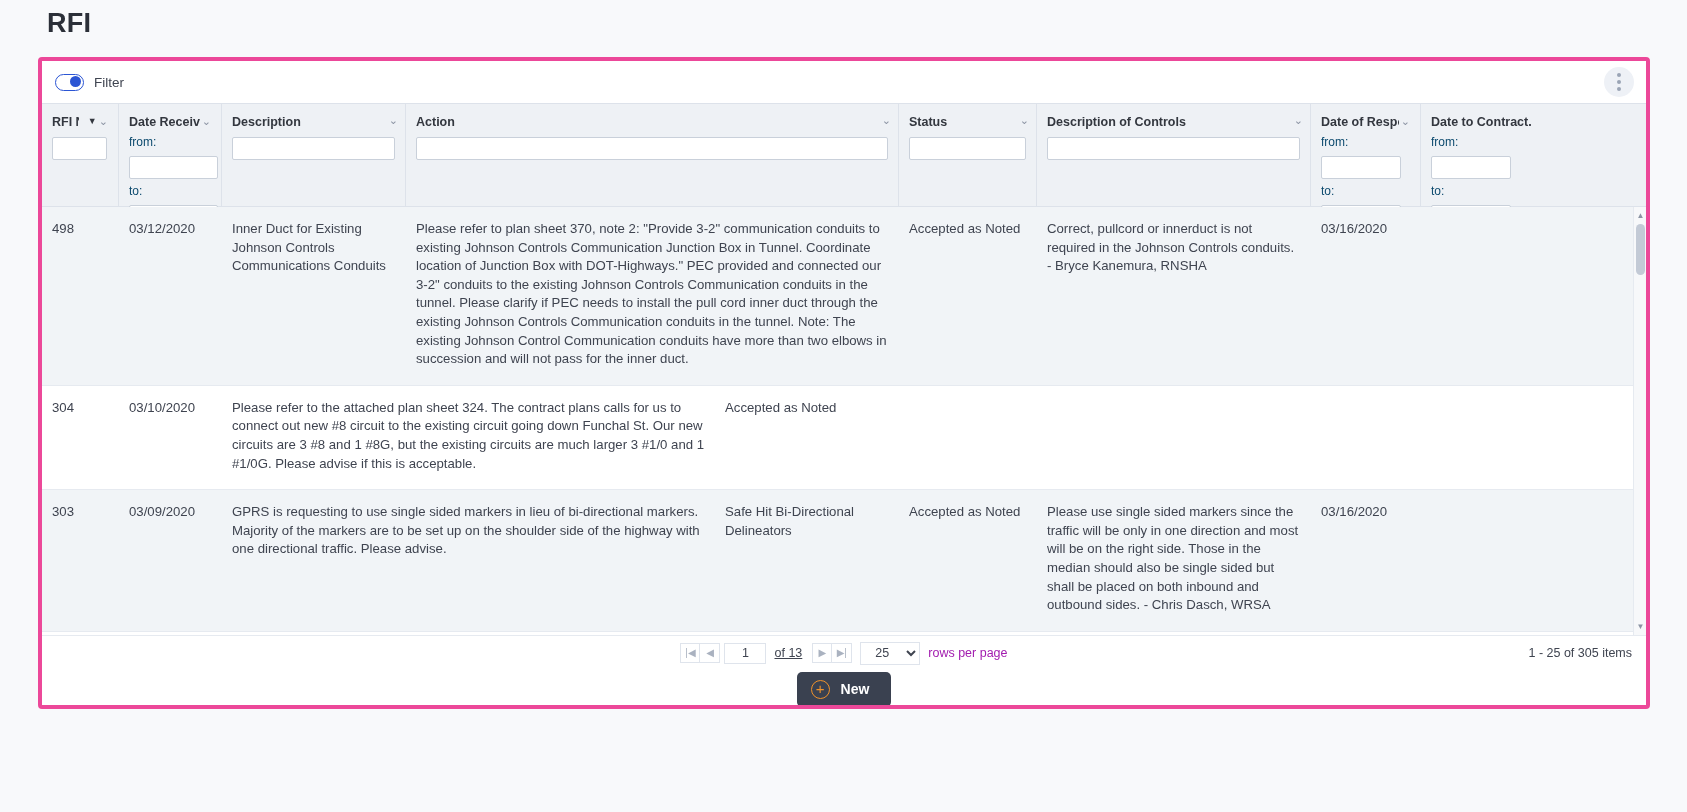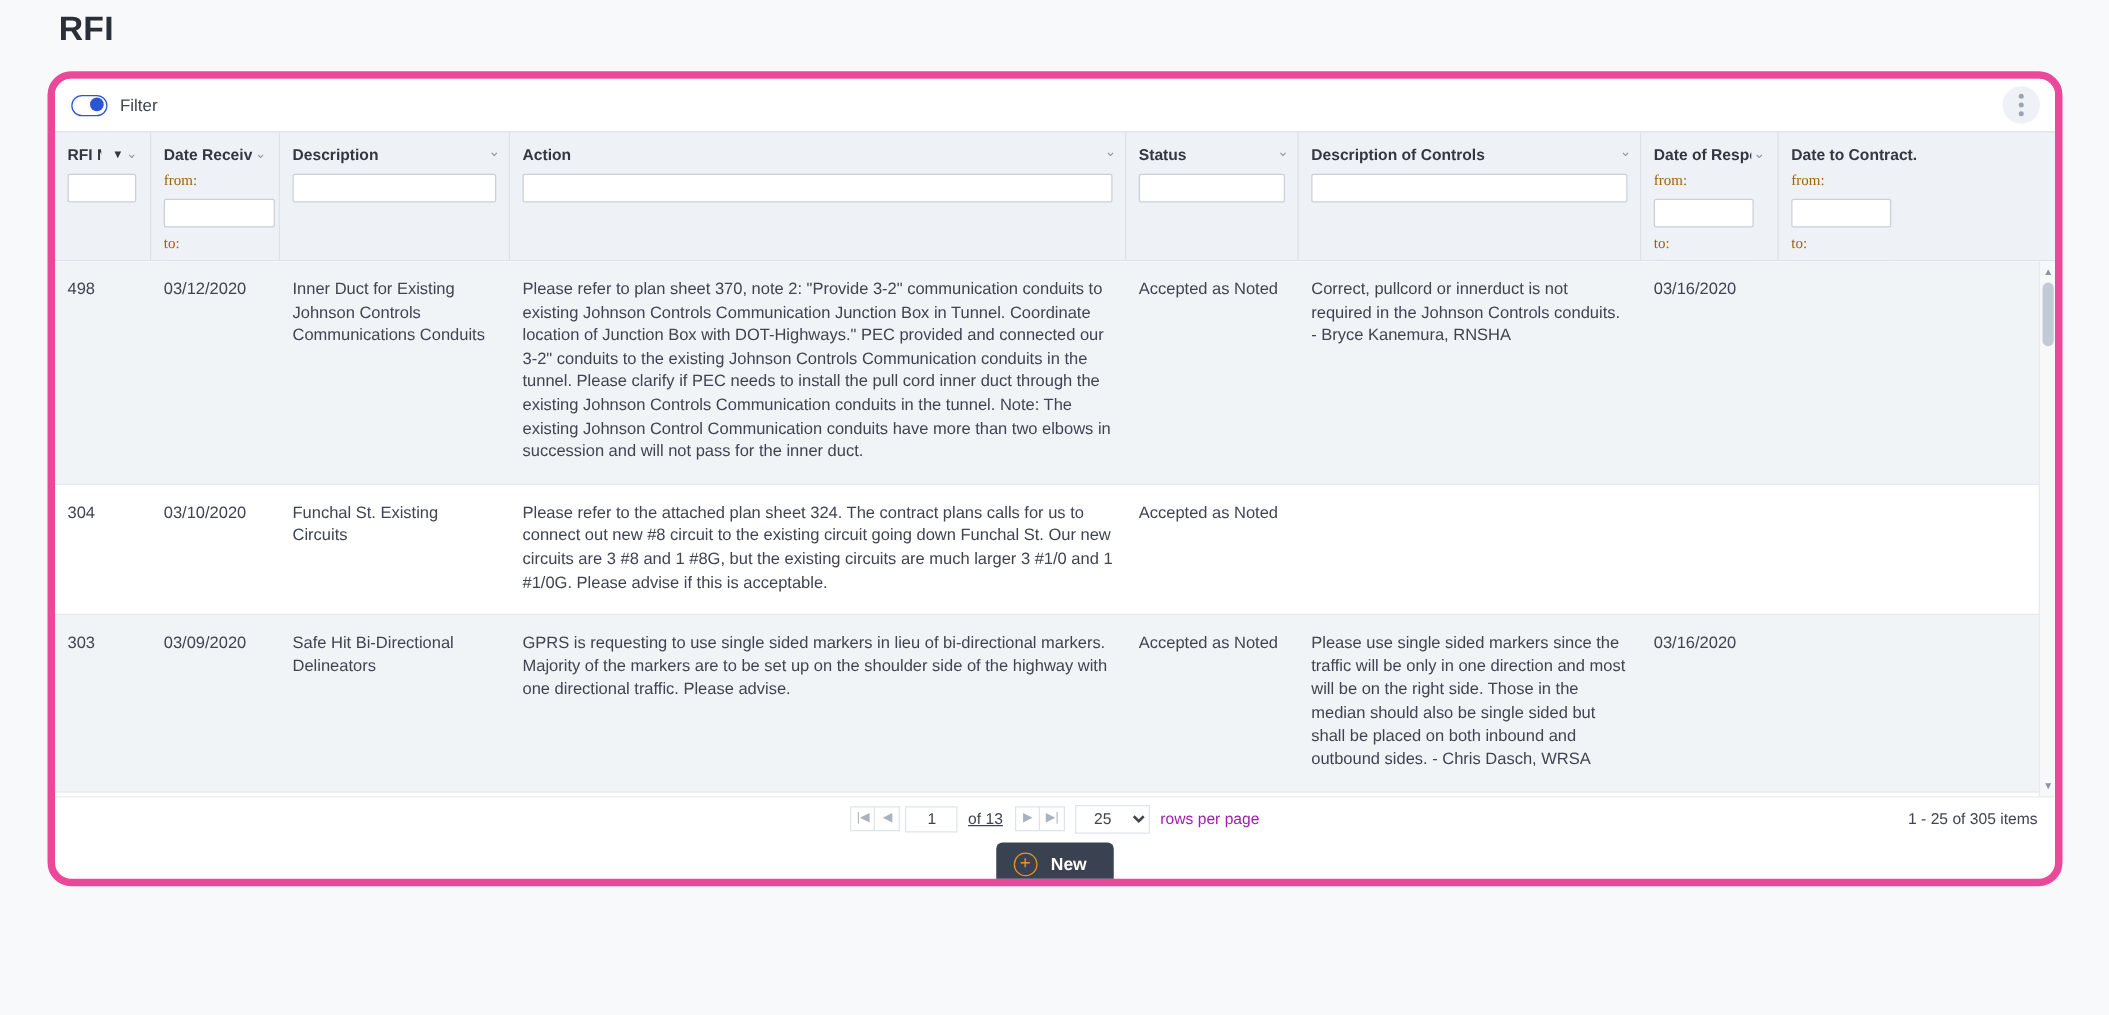--- a/index.html
+++ b/index.html
@@ -16,22 +16,22 @@
   .page-title {
     position: absolute; left: 47px; top: 8px;
     font-size: 27px; font-weight: 700; color: #2b2f38;
     letter-spacing: .2px;
   }
 
   .card {
     position: absolute; left: 38px; top: 57px;
     width: 1612px; height: 652px;
     background: #ffffff;
-    border: 6px solid #ec4899;
-    border-radius: 19px;
+    border: 4px solid #ec4899;
+    border-radius: 4px;
     overflow: hidden;
   }
 
   
   .filter-bar {
     position: relative; height: 42px;
     display: flex; align-items: center;
     padding-left: 13px;
     background: #fff;
   }
@@ -84,21 +84,21 @@
     font-size: 11px; color: #8b93a3; line-height: 1; cursor: pointer;
   }
   .chev.inline { position: static; margin-left: 2px; }
   .fin {
     margin-top: 7px;
     width: 100%; height: 23px;
     border: 1px solid #c9d0da; background: #fff; border-radius: 2px;
   }
   .fin.sm { width: 89px; }
   .fin.xs { width: 80px; }
-  .flab { font-size: 12px; color: #a16207; margin-top: 5px; font-family: Liberation Serif, serif; }
+  .flab { font-size: 12px; color: #0c4a6e; margin-top: 5px; }
 
   
   .tbody {
     position: relative;
     height: 428px;
     overflow: hidden;
     background: #fff;
   }
   .tr { display: flex; border-bottom: 1px solid #e6eaf0; }
   .tr.alt { background: #f1f4f7; }
@@ -273,33 +273,32 @@
           <div class="td" style="width:493px">Please refer to plan sheet 370, note 2: "Provide 3-2" communication conduits to existing Johnson Controls Communication Junction Box in Tunnel. Coordinate location of Junction Box with DOT-Highways." PEC provided and connected our 3-2" conduits to the existing Johnson Controls Communication conduits in the tunnel. Please clarify if PEC needs to install the pull cord inner duct through the existing Johnson Controls Communication conduits in the tunnel. Note: The existing Johnson Control Communication conduits have more than two elbows in succession and will not pass for the inner duct.</div>
           <div class="td" style="width:138px">Accepted as Noted</div>
           <div class="td" style="width:274px">Correct, pullcord or innerduct is not required in the Johnson Controls conduits. - Bryce Kanemura, RNSHA</div>
           <div class="td" style="width:110px">03/16/2020</div>
           <div class="td" style="width:120px"></div>
         </div>
 
         <div class="tr">
           <div class="td" style="width:77px">304</div>
           <div class="td" style="width:103px">03/10/2020</div>
-          <div class="td" style="width:184px">Funchal St. Existing Circuits</div>
           <div class="td" style="width:493px">Please refer to the attached plan sheet 324. The contract plans calls for us to connect out new #8 circuit to the existing circuit going down Funchal St. Our new circuits are 3 #8 and 1 #8G, but the existing circuits are much larger 3 #1/0 and 1 #1/0G. Please advise if this is acceptable.</div>
           <div class="td" style="width:138px">Accepted as Noted</div>
           <div class="td" style="width:274px"></div>
           <div class="td" style="width:110px"></div>
           <div class="td" style="width:120px"></div>
         </div>
 
         <div class="tr alt">
           <div class="td" style="width:77px">303</div>
           <div class="td" style="width:103px">03/09/2020</div>
+          <div class="td" style="width:493px">GPRS is requesting to use single sided markers in lieu of bi-directional markers. Majority of the markers are to be set up on the shoulder side of the highway with one directional traffic. Please advise.</div>
           <div class="td" style="width:184px">Safe Hit Bi-Directional Delineators</div>
-          <div class="td" style="width:493px">GPRS is requesting to use single sided markers in lieu of bi-directional markers. Majority of the markers are to be set up on the shoulder side of the highway with one directional traffic. Please advise.</div>
           <div class="td" style="width:138px">Accepted as Noted</div>
           <div class="td" style="width:274px">Please use single sided markers since the traffic will be only in one direction and most will be on the right side. Those in the median should also be single sided but shall be placed on both inbound and outbound sides. - Chris Dasch, WRSA</div>
           <div class="td" style="width:110px">03/16/2020</div>
           <div class="td" style="width:120px"></div>
         </div>
 
         <div class="tr">
           <div class="td" style="width:77px">302</div>
           <div class="td" style="width:103px">02/18/2020</div>
           <div class="td" style="width:184px">OB Hairpin Center Dash</div>

